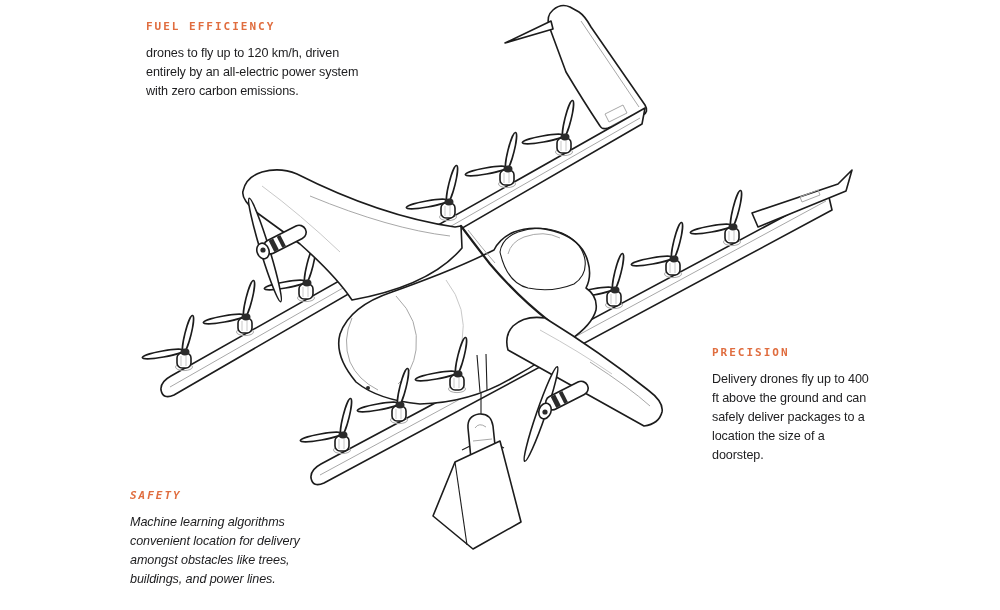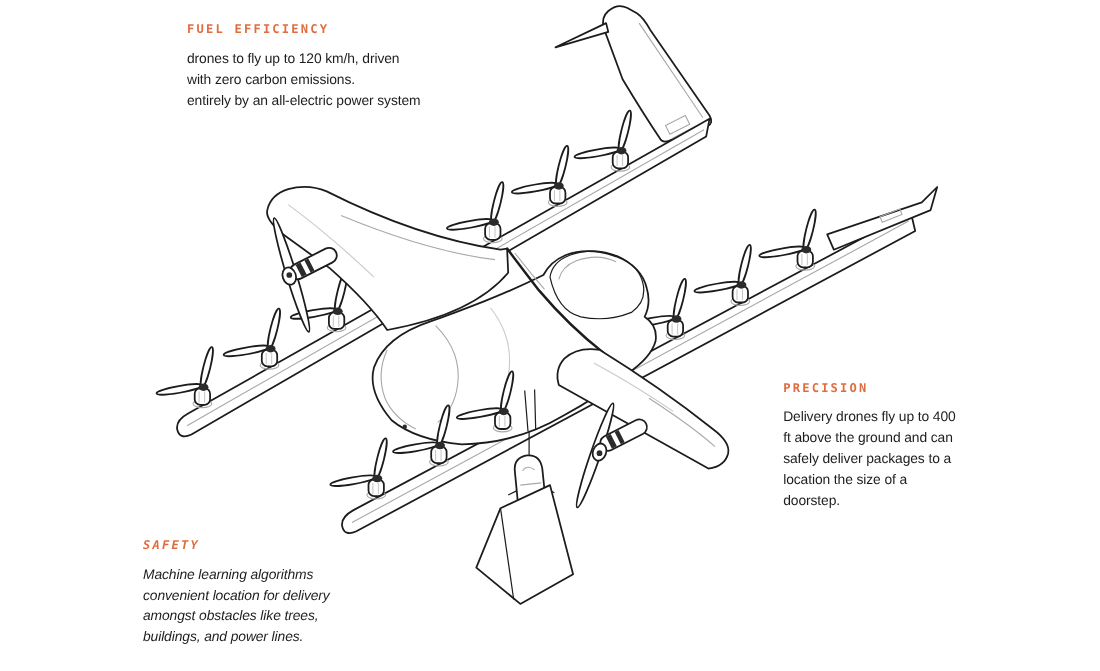--- a/index.html
+++ b/index.html
@@ -2,21 +2,21 @@
 <html><head>
 <meta charset="utf-8">
 <style>
   html,body{margin:0;padding:0;}
   body{width:1000px;height:610px;background:#ffffff;position:relative;overflow:hidden;
        font-family:"Liberation Sans",sans-serif;}
   .annotation{position:absolute;}
   .heading{font-family:"DejaVu Sans Mono",monospace;font-weight:bold;font-size:11px;
            letter-spacing:2px;margin:0 0 11px 0;}
   .bodyline{font-size:12.6px;line-height:19px;color:#1d1d1f;letter-spacing:-0.1px;white-space:nowrap;}
-  #fuel-block{left:170px;top:20px;}
+  #fuel-block{left:146px;top:20px;}
   #precision-block{left:712px;top:346px;}
   #safety-block{left:130px;top:489px;font-style:italic;}
   #drone-svg{position:absolute;left:0;top:0;}
   .outline{fill:#ffffff;stroke:#1c1c1c;stroke-width:1.6;stroke-linejoin:round;}
   .thin{fill:none;stroke:#1c1c1c;stroke-width:1.1;stroke-linejoin:round;}
   .light{fill:none;stroke:#a8a8a8;stroke-width:1;}
   .lighter{fill:none;stroke:#c9c9c9;stroke-width:1;}
   .dark{fill:#2b2b2b;stroke:none;}
   .heavy{fill:none;stroke:#1c1c1c;stroke-width:2.2;stroke-linecap:round;}
 </style>
@@ -206,22 +206,22 @@
     <path class="light" d="M473,441 L492,439 M475,428 Q479,422 486,427"></path>
     <path class="thin" d="M462,450 L470,446 M496,444 L504,448"></path>
     <path class="outline" d="M500,441 L521,522 L473,549 L433,516 L455,462 Z"></path>
     <path class="thin" d="M455,462 L467,545"></path>
   </g>
 </svg>
 
 <div class="annotation" id="fuel-block">
   <div class="heading" style="color: rgb(224, 109, 63);">FUEL EFFICIENCY</div>
   <div class="bodyline">drones to fly up to 120 km/h, driven</div>
+  <div class="bodyline">entirely by an all-electric power system</div>
   <div class="bodyline">with zero carbon emissions.</div>
-  <div class="bodyline">entirely by an all-electric power system</div>
 </div>
 
 <div class="annotation" id="precision-block">
   <div class="heading" style="color: rgb(224, 109, 63);">PRECISION</div>
   <div class="bodyline">Delivery drones fly up to 400</div>
   <div class="bodyline">ft above the ground and can</div>
   <div class="bodyline">safely deliver packages to a</div>
   <div class="bodyline">location the size of a</div>
   <div class="bodyline">doorstep.</div>
 </div>

